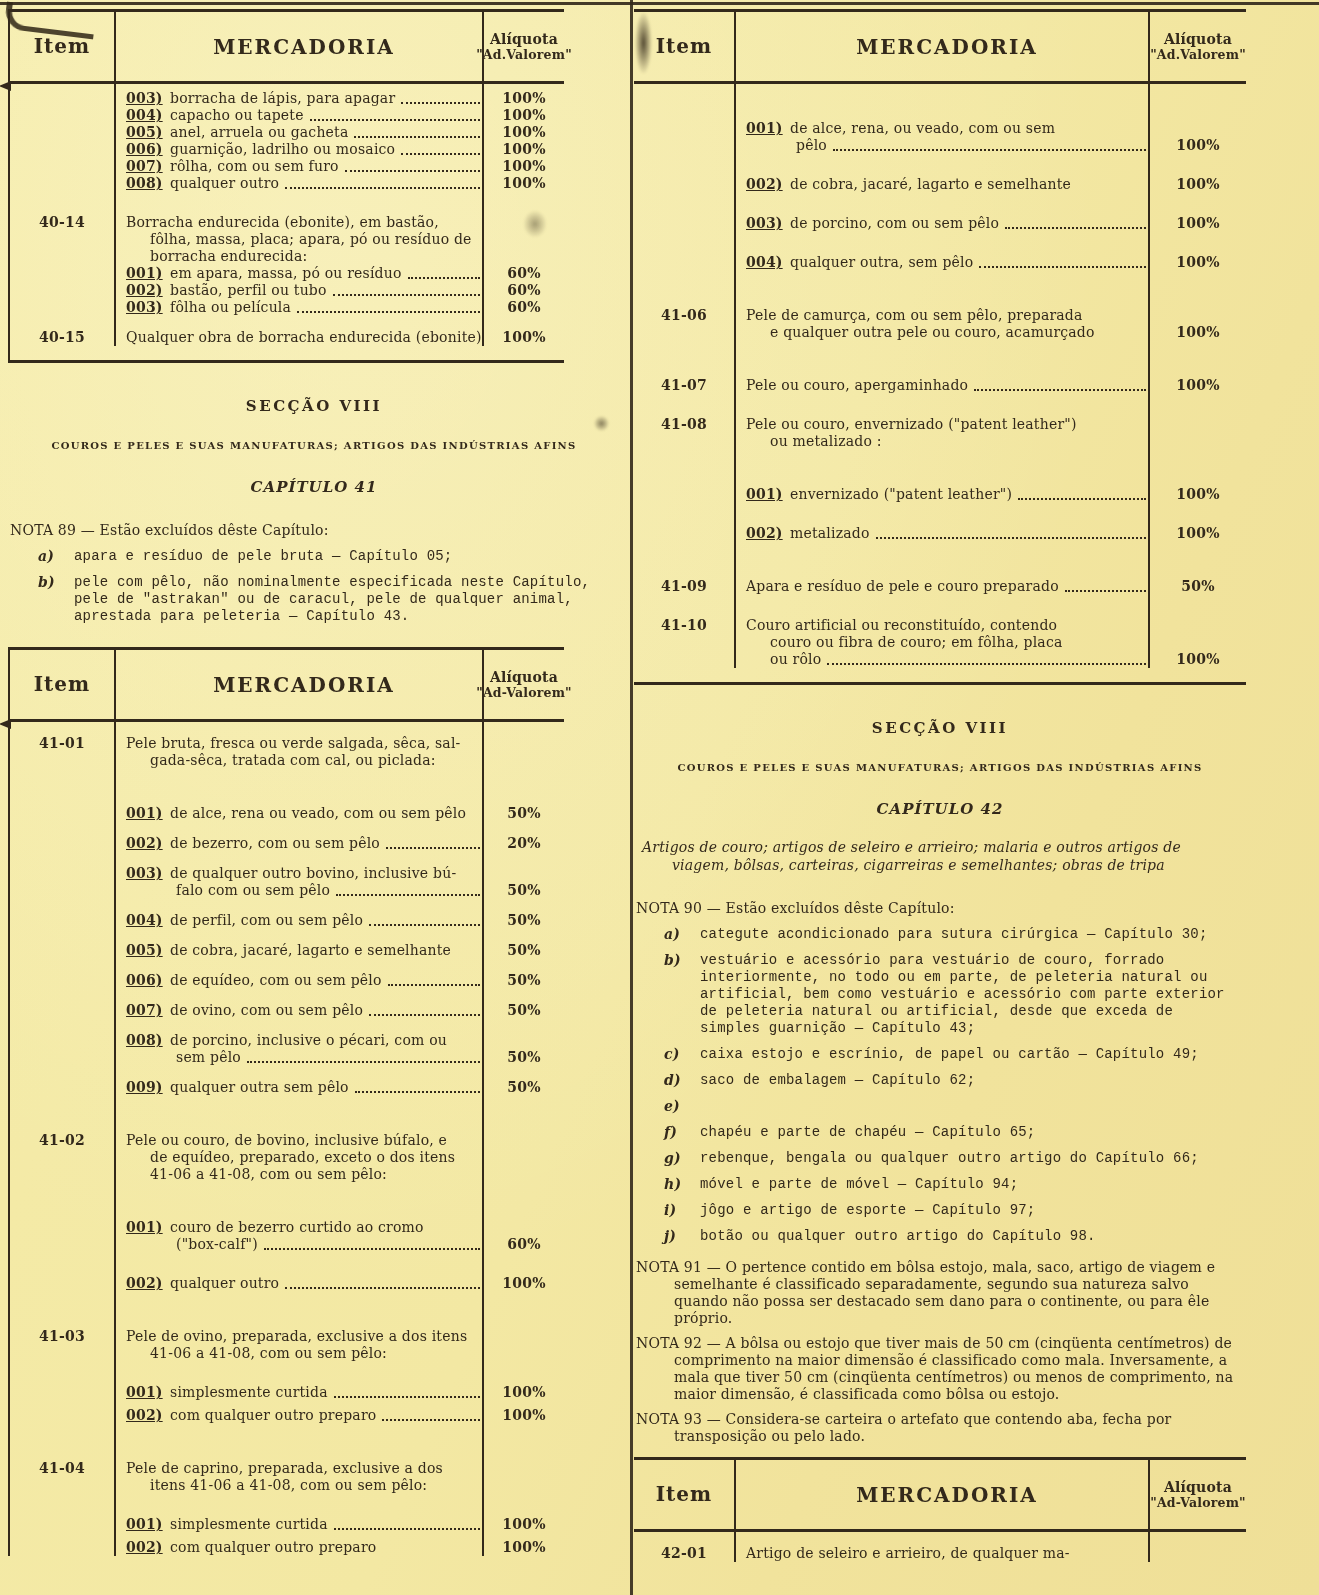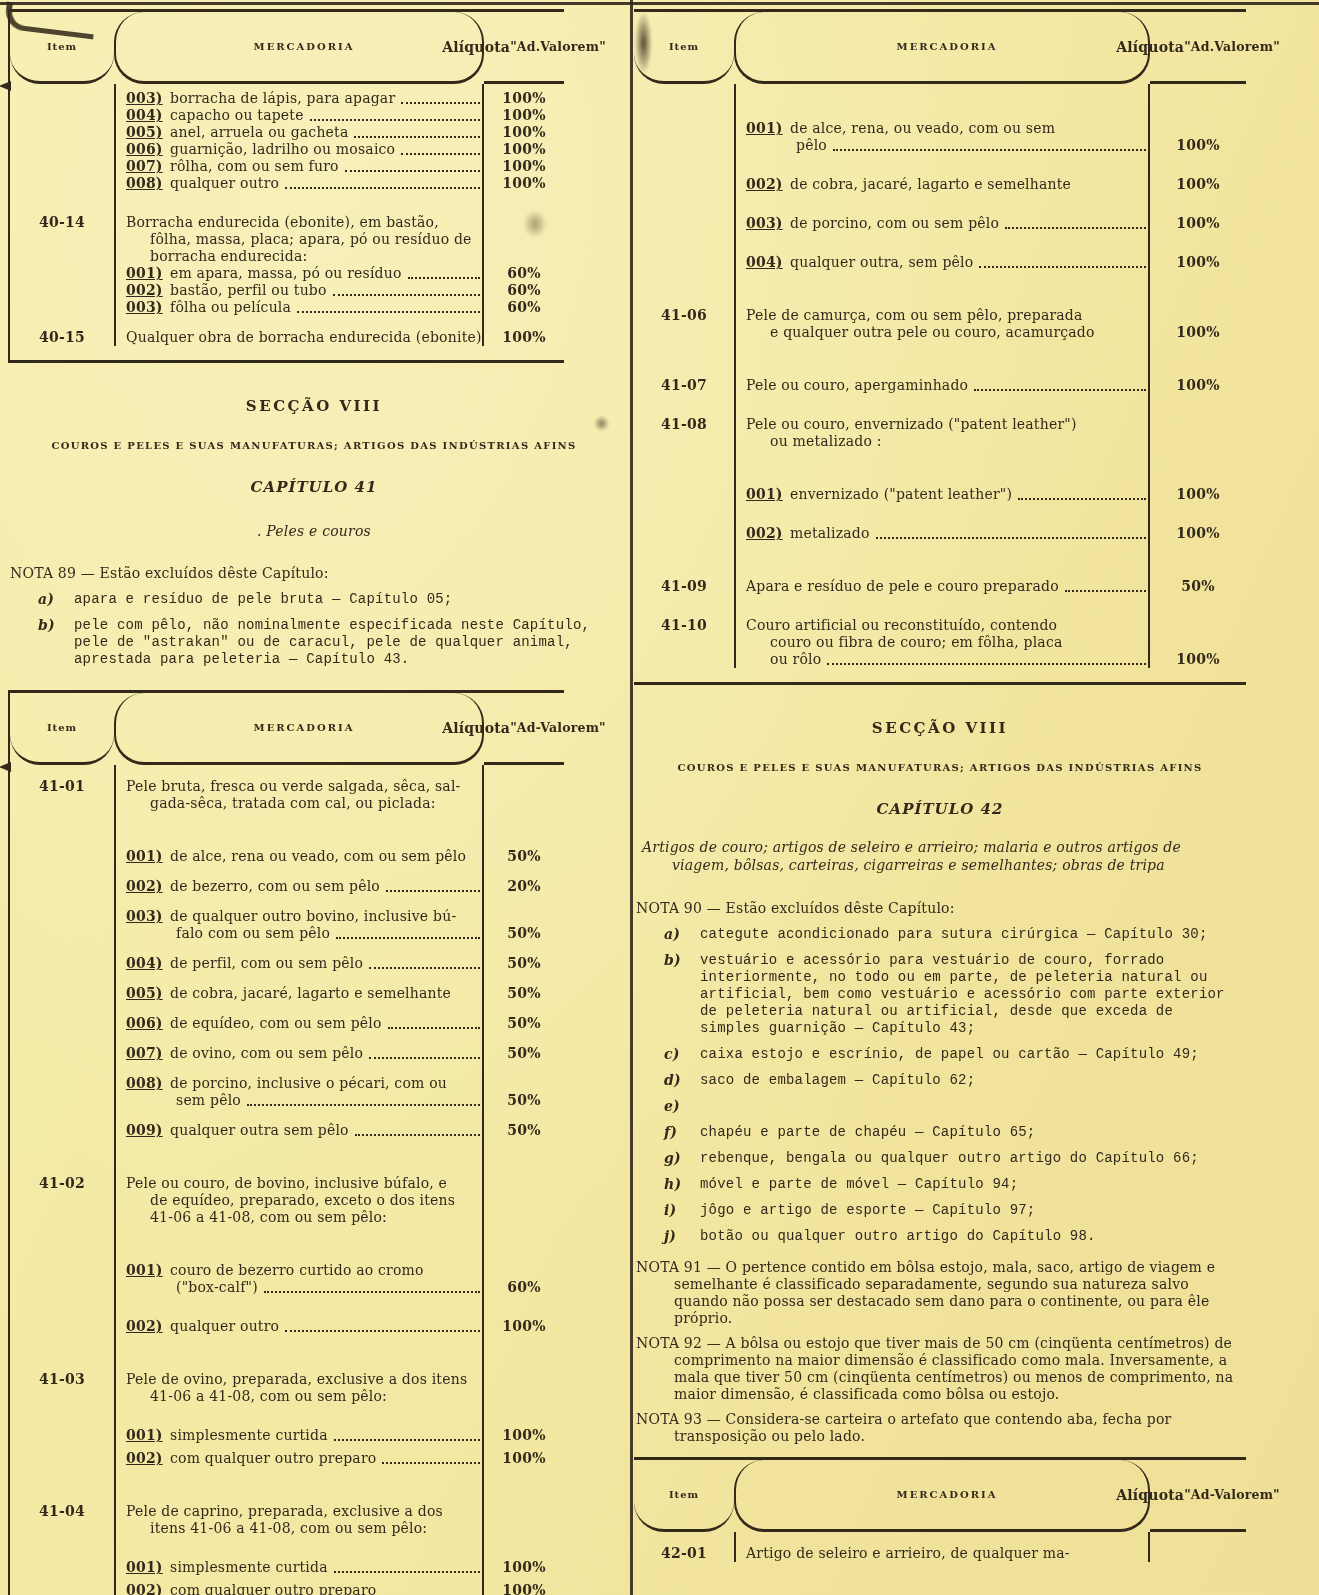--- a/index.html
+++ b/index.html
@@ -37,23 +37,23 @@
   .trow{display:grid;grid-template-columns:104px 1fr 80px;}
   .col-right .trow{grid-template-columns:100px 1fr 96px;}
   .c{padding-top:var(--sp,0px);box-sizing:border-box;}
   .ci{font-weight:bold;font-size:14px;text-align:center;line-height:17px;}
   .cm{border-left:2.5px solid var(--ink);border-right:2.5px solid var(--ink);
       padding-left:10px;overflow:hidden;}
   .cr{display:flex;justify-content:center;align-items:flex-end;}
   .rate{font-weight:bold;font-size:14px;line-height:17px;white-space:nowrap;}
 
   .thead>.c{height:72px;border-bottom:3px solid var(--ink);display:flex;align-items:center;justify-content:center;padding-top:0;}
-  .hlab{font-weight:bold;font-size:10px;letter-spacing:1px;border-radius:30px;}
+  .hlab{font-weight:bold;font-size:20px;letter-spacing:1px;}
   .hm{letter-spacing:2px;}
-  .hrate{}
+  .hrate{flex-direction:column;}
   .al1{font-weight:bold;font-size:14px;}
   .al2{font-weight:bold;font-size:12.5px;white-space:nowrap;}
   .arrowed .thead{position:relative;}
   .arrowed .thead::after{content:"";position:absolute;left:-11px;bottom:-6.5px;width:0;height:0;
     border-top:5px solid transparent;border-bottom:5px solid transparent;border-right:12px solid var(--ink);}
 
   .line{display:flex;align-items:flex-end;line-height:17px;font-size:14px;}
   .num{flex:0 0 44px;font-weight:bold;text-decoration:underline;}
   .scont .ltext{padding-left:6px;}
   .econt{padding-left:24px;}
@@ -239,21 +239,20 @@
           <div class="c cr">
             <span class="rate">100%</span>
           </div>
         </div>
       </div>
 
     <div>
       <div class="sec-title">SECÇÃO VIII</div>
       <div class="sec-sub">COUROS E PELES E SUAS MANUFATURAS;  ARTIGOS DAS INDÚSTRIAS AFINS</div>
       <div class="chap">CAPÍTULO 41</div>
-      <div class="chap-note">.  Peles e couros</div>
     </div>
 
     <div class="note-block">
       <div class="note-title">NOTA 89 — Estão excluídos dêste Capítulo:</div>
       <div>
           <div class="note-item">
             <span class="nl">a)</span>
             <span class="nt">apara e resíduo de pele bruta — Capítulo 05;</span>
           </div>
           <div class="note-item">

